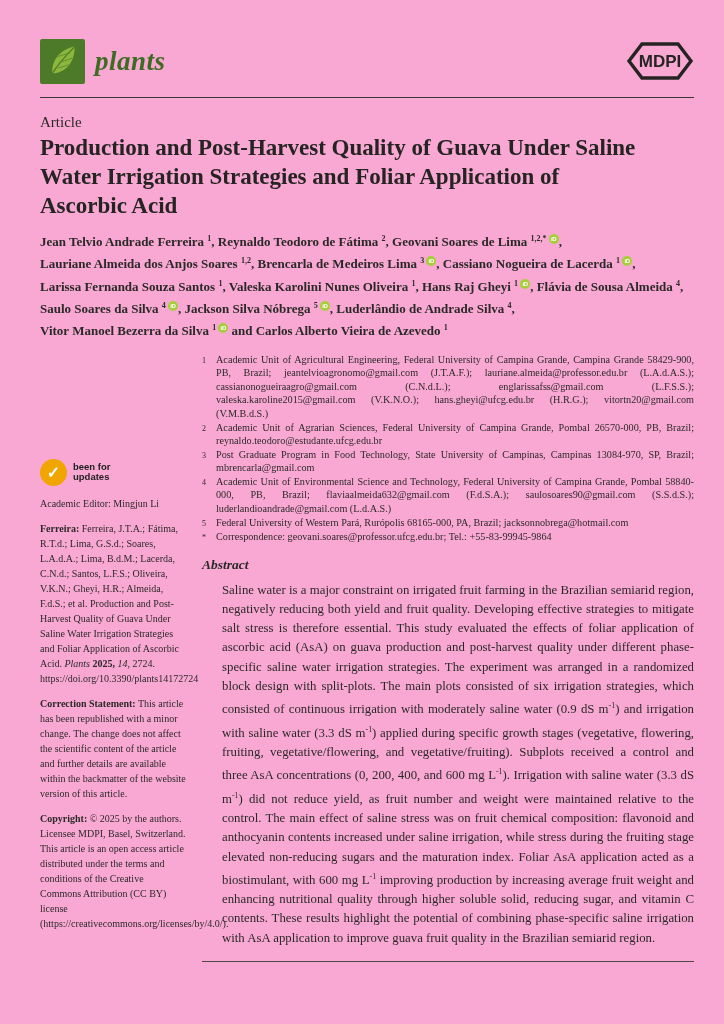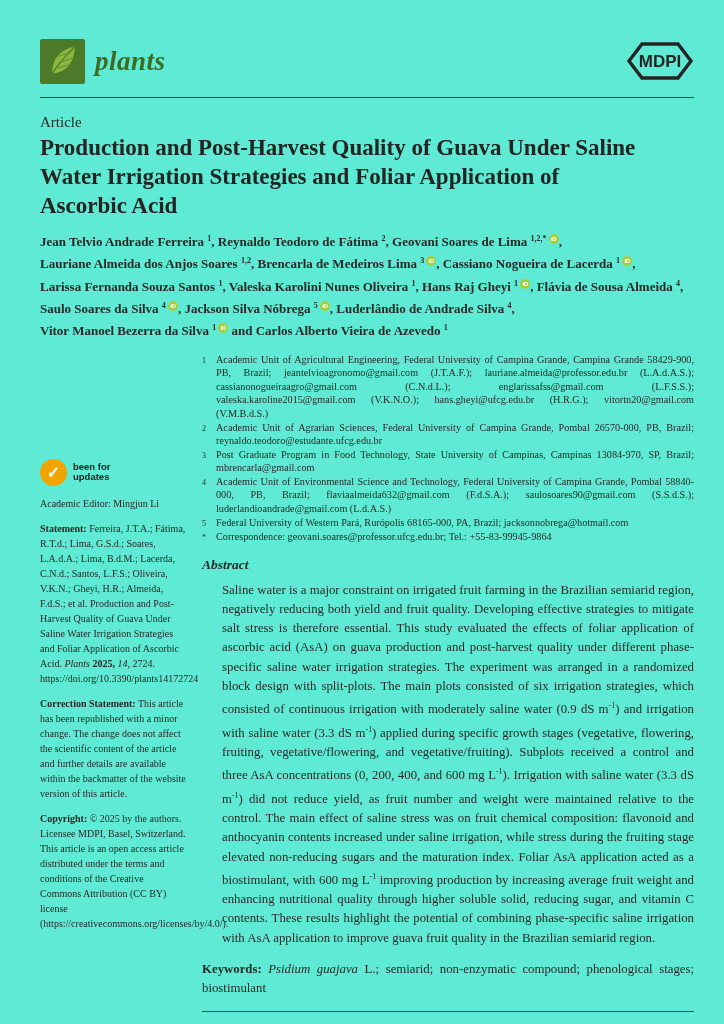--- a/index.html
+++ b/index.html
@@ -1,20 +1,20 @@
 <!DOCTYPE html>
 <html><head>
 <meta charset="utf-8">
 <style>
   html,body{margin:0;padding:0;background:#e9e9e9;}
   .page{
     position:relative;
     width:724px;height:1024px;
     margin:0 auto;
-    background:#5eead4;
+    background:#f9a8d4;
     outline:1px solid #d6d6d4;
     font-family:"Liberation Serif", serif;
     color:#2b2927;
     box-sizing:border-box;
     padding:38px 30px 0 40px;
     overflow:hidden;
   }
   
   .header-row{display:flex;justify-content:space-between;align-items:center;height:46px;}
   .brand{display:flex;align-items:center;gap:10px;}
@@ -115,21 +115,21 @@
         <div class="badge-text">
           <div>been for</div>
           <div>updates</div>
         </div>
       </div>
 
       <div class="side-block">Academic Editor: Mingjun Li</div>
 
 
       <div class="side-block">
-        <span class="b">Statement:</span>
+        <span class="b">Ferreira:</span>
         <span>Ferreira, J.T.A.; Fátima, R.T.d.; Lima, G.S.d.; Soares, L.A.d.A.; Lima, B.d.M.; Lacerda, C.N.d.; Santos, L.F.S.; Oliveira, V.K.N.; Gheyi, H.R.; Almeida, F.d.S.; et al. Production and Post-Harvest Quality of Guava Under Saline Water Irrigation Strategies and Foliar Application of Ascorbic Acid.</span>
         <span class="i">Plants</span>
         <span class="b">2025,</span>
         <span class="i">14,</span>
         <span>2724.</span>
         <span>https://doi.org/10.3390/plants14172724</span>
       </div>
 
       <div class="side-block">
         <span class="b">Correction Statement:</span>
@@ -166,24 +166,19 @@
           </div>
           <div class="aff-row">
             <span class="aff-marker">*</span>
             <span class="aff-text">Correspondence: geovani.soares@professor.ufcg.edu.br; Tel.: +55-83-99945-9864</span>
           </div>
         </div>
 
       <div class="abstract-h">Abstract</div>
       <div class="abstract-p">Saline water is a major constraint on irrigated fruit farming in the Brazilian semiarid region, negatively reducing both yield and fruit quality. Developing effective strategies to mitigate salt stress is therefore essential. This study evaluated the effects of foliar application of ascorbic acid (AsA) on guava production and post-harvest quality under different phase-specific saline water irrigation strategies. The experiment was arranged in a randomized block design with split-plots. The main plots consisted of six irrigation strategies, which consisted of continuous irrigation with moderately saline water (0.9 dS m<sup>-1</sup>) and irrigation with saline water (3.3 dS m<sup>-1</sup>) applied during specific growth stages (vegetative, flowering, fruiting, vegetative/flowering, and vegetative/fruiting). Subplots received a control and three AsA concentrations (0, 200, 400, and 600 mg L<sup>-1</sup>). Irrigation with saline water (3.3 dS m<sup>-1</sup>) did not reduce yield, as fruit number and weight were maintained relative to the control. The main effect of saline stress was on fruit chemical composition: flavonoid and anthocyanin contents increased under saline irrigation, while stress during the fruiting stage elevated non-reducing sugars and the maturation index. Foliar AsA application acted as a biostimulant, with 600 mg L<sup>-1</sup> improving production by increasing average fruit weight and enhancing nutritional quality through higher soluble solid, reducing sugar, and vitamin C contents. These results highlight the potential of combining phase-specific saline irrigation with AsA application to improve guava fruit quality in the Brazilian semiarid region.</div>
 
-      <div class="keywords">
-        <span class="b">Keywords:</span>
-        <span class="i">Psidium guajava</span>
-        <span>L.; semiarid; non-enzymatic compound; phenological stages; biostimulant</span>
-      </div>
 
       <hr class="end-rule">
     </div>
   </div>
 
 
 </div>
 
 </body></html>

